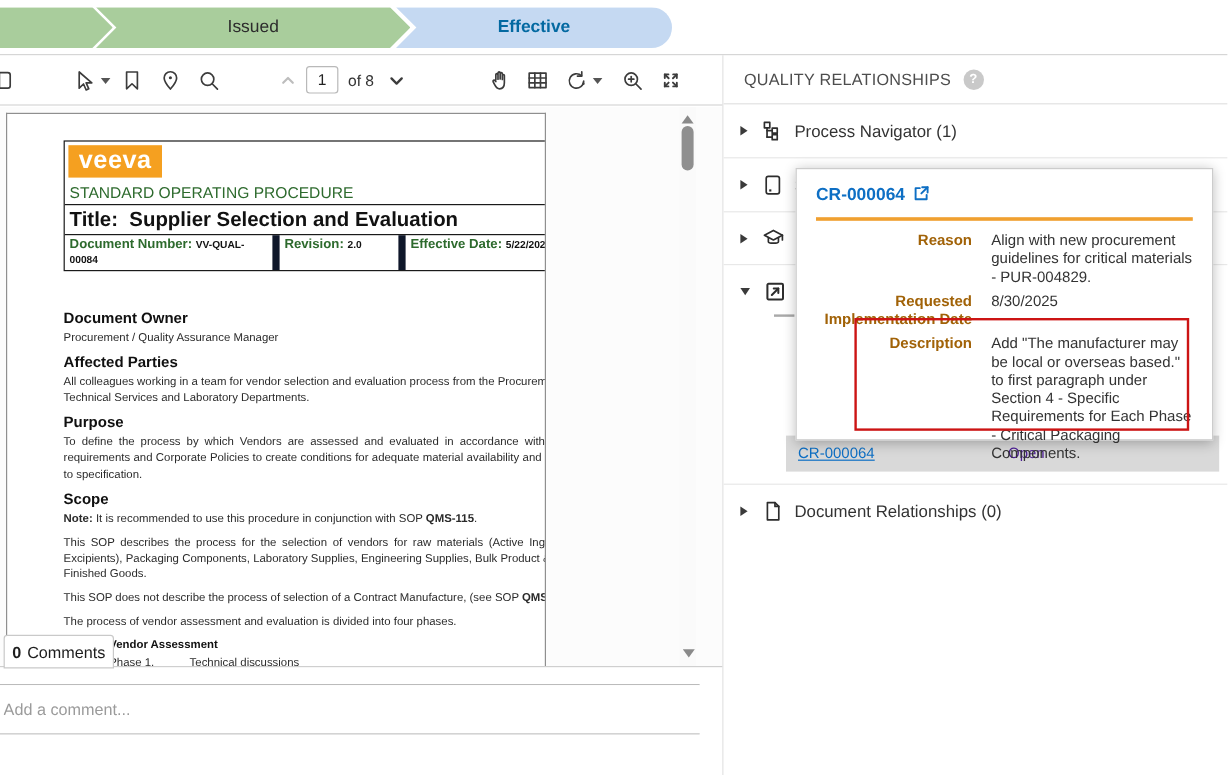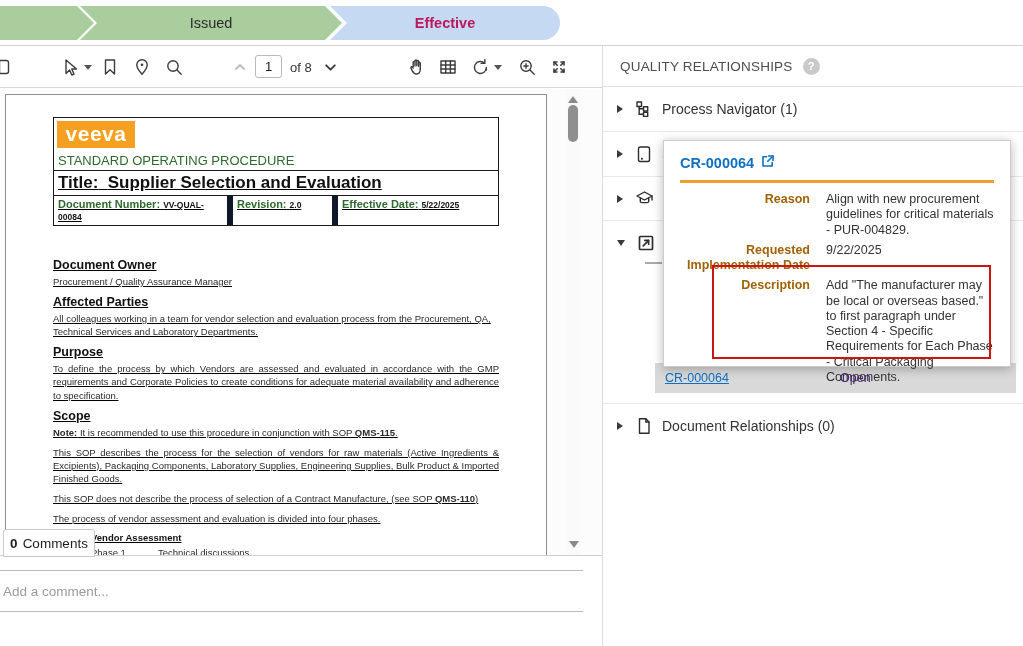--- a/index.html
+++ b/index.html
@@ -10,43 +10,43 @@
   .topbar { position: absolute; left: 0; top: 0; width: 1023px; height: 46px;
     background: #fff; border-bottom: 1px solid #d6d6d6; z-index: 2; }
   .chev { position: absolute; top: 6px; height: 34px; display: flex;
     align-items: center; justify-content: center; font-size: 14.5px; color: #2c2c2c; }
   .chev.first { left: -26px; width: 120px; background: var(--workflow-green);
     border-radius: 17px 0 0 17px;
     clip-path: polygon(0 0, calc(100% - 17px) 0, 100% 50%, calc(100% - 17px) 100%, 0 100%); }
   .chev.mid { left: 80px; width: 262px; background: var(--workflow-green);
     clip-path: polygon(0 0, calc(100% - 17px) 0, 100% 50%, calc(100% - 17px) 100%, 0 100%, 17px 50%); }
   .chev.last { left: 330px; width: 230px; background: var(--workflow-blue);
-    border-radius: 0 17px 17px 0; font-weight: bold; color: #be185d;
+    border-radius: 0 17px 17px 0; font-weight: bold; color: #0369a1;
     clip-path: polygon(0 0, 100% 0, 100% 100%, 0 100%, 17px 50%); }
 
   
   .left { position: absolute; left: 0; top: 46px; width: 602px; height: 600px; background: #fff; }
   .toolbar { position: absolute; left: 0; top: 0; width: 602px; height: 42px;
     border-bottom: 1px solid #d6d6d6; background: #fff; }
   .tbtn { position: absolute; top: 11px; width: 20px; height: 20px; display: flex;
     align-items: center; justify-content: center; cursor: pointer; }
   .tbtn svg { stroke: #3c3c3c; fill: none; stroke-width: 1.4; stroke-linecap: round; stroke-linejoin: round; }
   .caret-dn { width: 0; height: 0; border-left: 4px solid transparent;
     border-right: 4px solid transparent; border-top: 5px solid #555; }
   .pg-input { position: absolute; left: 255px; top: 9px; width: 27px; height: 23px;
     border: 1px solid #b9b9b9; border-radius: 3px; text-align: center; font-size: 13px;
     color: #222; font-family: "Liberation Sans", sans-serif; }
   .pg-total { position: absolute; left: 290px; top: 14px; font-size: 13px; color: #333; }
 
   
   .docarea { position: absolute; left: 0; top: 43px; width: 602px; height: 467px;
     background: #fcfcfc; border-bottom: 1px solid #cfcfcf; overflow: hidden; }
-  .page { position: absolute; left: 5px; top: 5px; width: 542px; height: 470px;
+  .page { position: absolute; left: 5px; top: 5px; width: 450px; height: 470px;
     background: #fff; border: 1px solid #8f8f8f; border-bottom: none; overflow: hidden;
-    padding: 22px 46px 0 47px; text-decoration: underline; }
+    padding: 22px 46px 0 47px; }
 
   .hdrtable { border: 1px solid #1a1a1a; width: 446px; }
   .hrow1 { height: 52px; position: relative; }
   .logo { position: absolute; left: 3px; top: 3px; width: 78px; height: 27px;
     background: var(--veeva-orange); color: #fff; font-weight: bold; font-size: 21px;
     line-height: 25px; text-align: center; letter-spacing: 0.5px; }
   .soptype { position: absolute; left: 4px; bottom: 2px; color: var(--sop-green); font-size: 13px; }
   .hrow2 { border-top: 1px solid #1a1a1a; padding: 2px 4px; font-size: 17px; font-weight: bold; color: #111; }
   .hrow3 { border-top: 1px solid #1a1a1a; display: flex; }
   .hcell { padding: 2px 4px 3px; font-size: 11px; }
@@ -392,21 +392,21 @@
     </span>
   </div>
   <div class="pop-rule"></div>
   <div class="fields">
     <div class="frow">
       <div class="flabel">Reason</div>
       <div class="fvalue">Align with new procurement guidelines for critical materials - PUR-004829.</div>
     </div>
     <div class="frow">
       <div class="flabel">Requested Implementation Date</div>
-      <div class="fvalue">9/22/2025</div>
+      <div class="fvalue">8/30/2025</div>
     </div>
     <div class="frow">
       <div class="flabel">Description</div>
       <div class="fvalue">Add "The manufacturer may be local or overseas based." to first paragraph under Section 4 - Specific Requirements for Each Phase - Critical Packaging Components.</div>
     </div>
   </div>
   <div class="redbox"></div>
 </div>
 
 </body></html>

